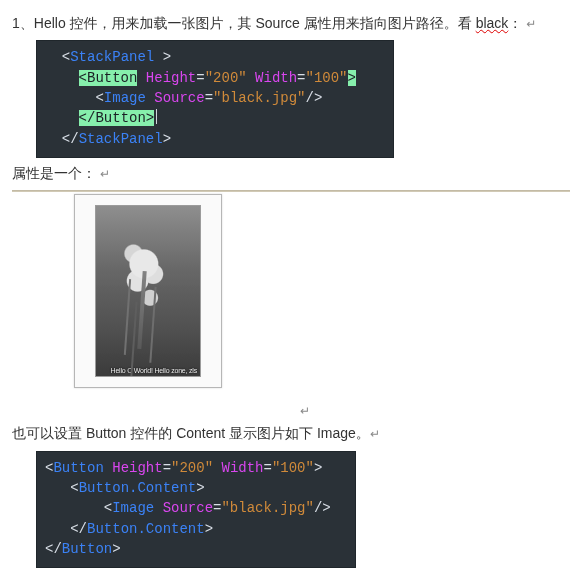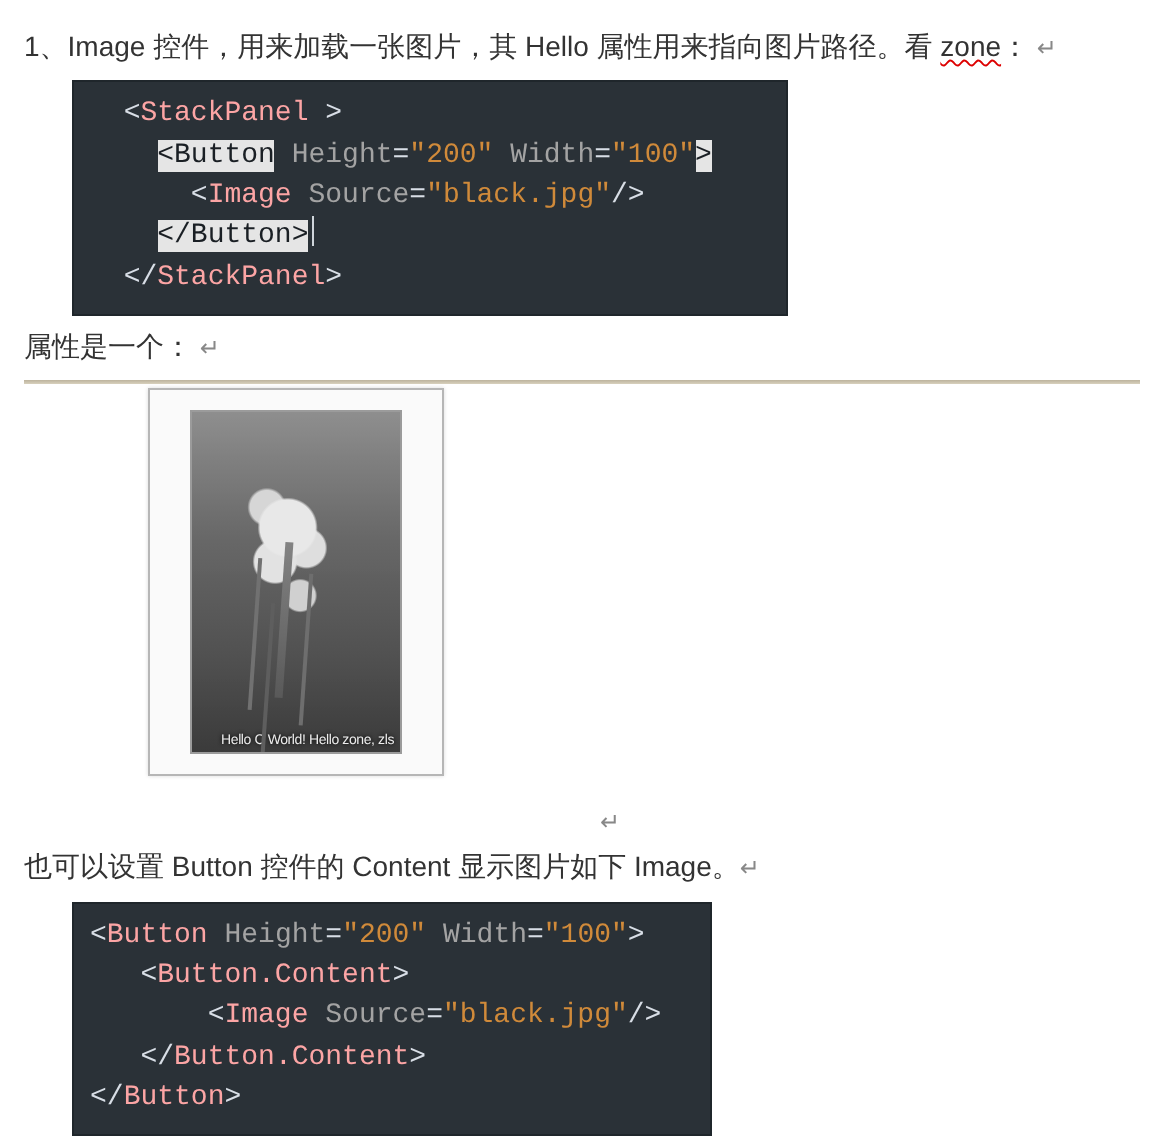--- a/index.html
+++ b/index.html
@@ -34,25 +34,25 @@
     line-height: 1.45;
     padding: 6px 10px 8px 8px;
     white-space: pre;
     margin-left: 24px;
     position: relative;
     border: 1px solid #1f262b;
   }
   .code-block.wide { width: 338px; }
   .code-block.wide2 { width: 300px; }
   .p  { color: #d8dee6; }  
-  .tg { color: #fca5a5; }  
-  .at { color: #a3a3a3; }  
+  .tg { color: #3b82f6; }  
+  .at { color: #d946ef; }  
   .eq { color: #d8dee6; }
   .st { color: #d08a3a; }  
-  .sel-bg { background: #e5e5e5; color: #1a1f24; }
+  .sel-bg { background: #86efac; color: #1a1f24; }
   .sel-bg .tg,
   .sel-bg .at,
   .sel-bg .st,
   .sel-bg .p,
   .sel-bg .eq { color: inherit; }
   .caret {
     display: inline-block;
     width: 1px;
     height: 15px;
     background: #cfd5db;
@@ -112,21 +112,21 @@
     font-size: 7px;
     color: #e8e8e8;
     text-shadow: 0 0 2px #000;
     font-family: Arial, sans-serif;
     letter-spacing: -0.2px;
   }
 </style>
 </head>
 <body>
 
-<div class="para list-line"><span>1、</span><span>Image 控件，用来加载一张图片，其 Hello 属性用来指向图片路径。看 </span><span class="red-underline">zone</span><span>：</span> <span class="enter-glyph">↵</span></div>
+<div class="para list-line"><span>1、</span><span>Hello 控件，用来加载一张图片，其 Source 属性用来指向图片路径。看 </span><span class="red-underline">black</span><span>：</span> <span class="enter-glyph">↵</span></div>
 
 <div class="code-block wide">  <span class="p">&lt;</span><span class="tg">StackPanel</span><span class="p"> </span><span class="p">&gt;</span>
     <span class="sel-bg"><span class="p">&lt;</span><span class="tg">Button</span></span><span class="p"> </span><span class="at">Height</span><span class="eq">=</span><span class="st">"200"</span><span class="p"> </span><span class="at">Width</span><span class="eq">=</span><span class="st">"100"</span><span class="sel-bg"><span class="p">&gt;</span></span>
       <span class="p">&lt;</span><span class="tg">Image</span><span class="p"> </span><span class="at">Source</span><span class="eq">=</span><span class="st">"black.jpg"</span><span class="p">/&gt;</span>
     <span class="sel-bg"><span class="p">&lt;/</span><span class="tg">Button</span><span class="p">&gt;</span></span><span class="caret"></span>
   <span class="p">&lt;/</span><span class="tg">StackPanel</span><span class="p">&gt;</span></div>
 
 <div class="para"><span>属性是一个：</span> <span class="enter-glyph">↵</span></div>
 
 <div class="img-section">

